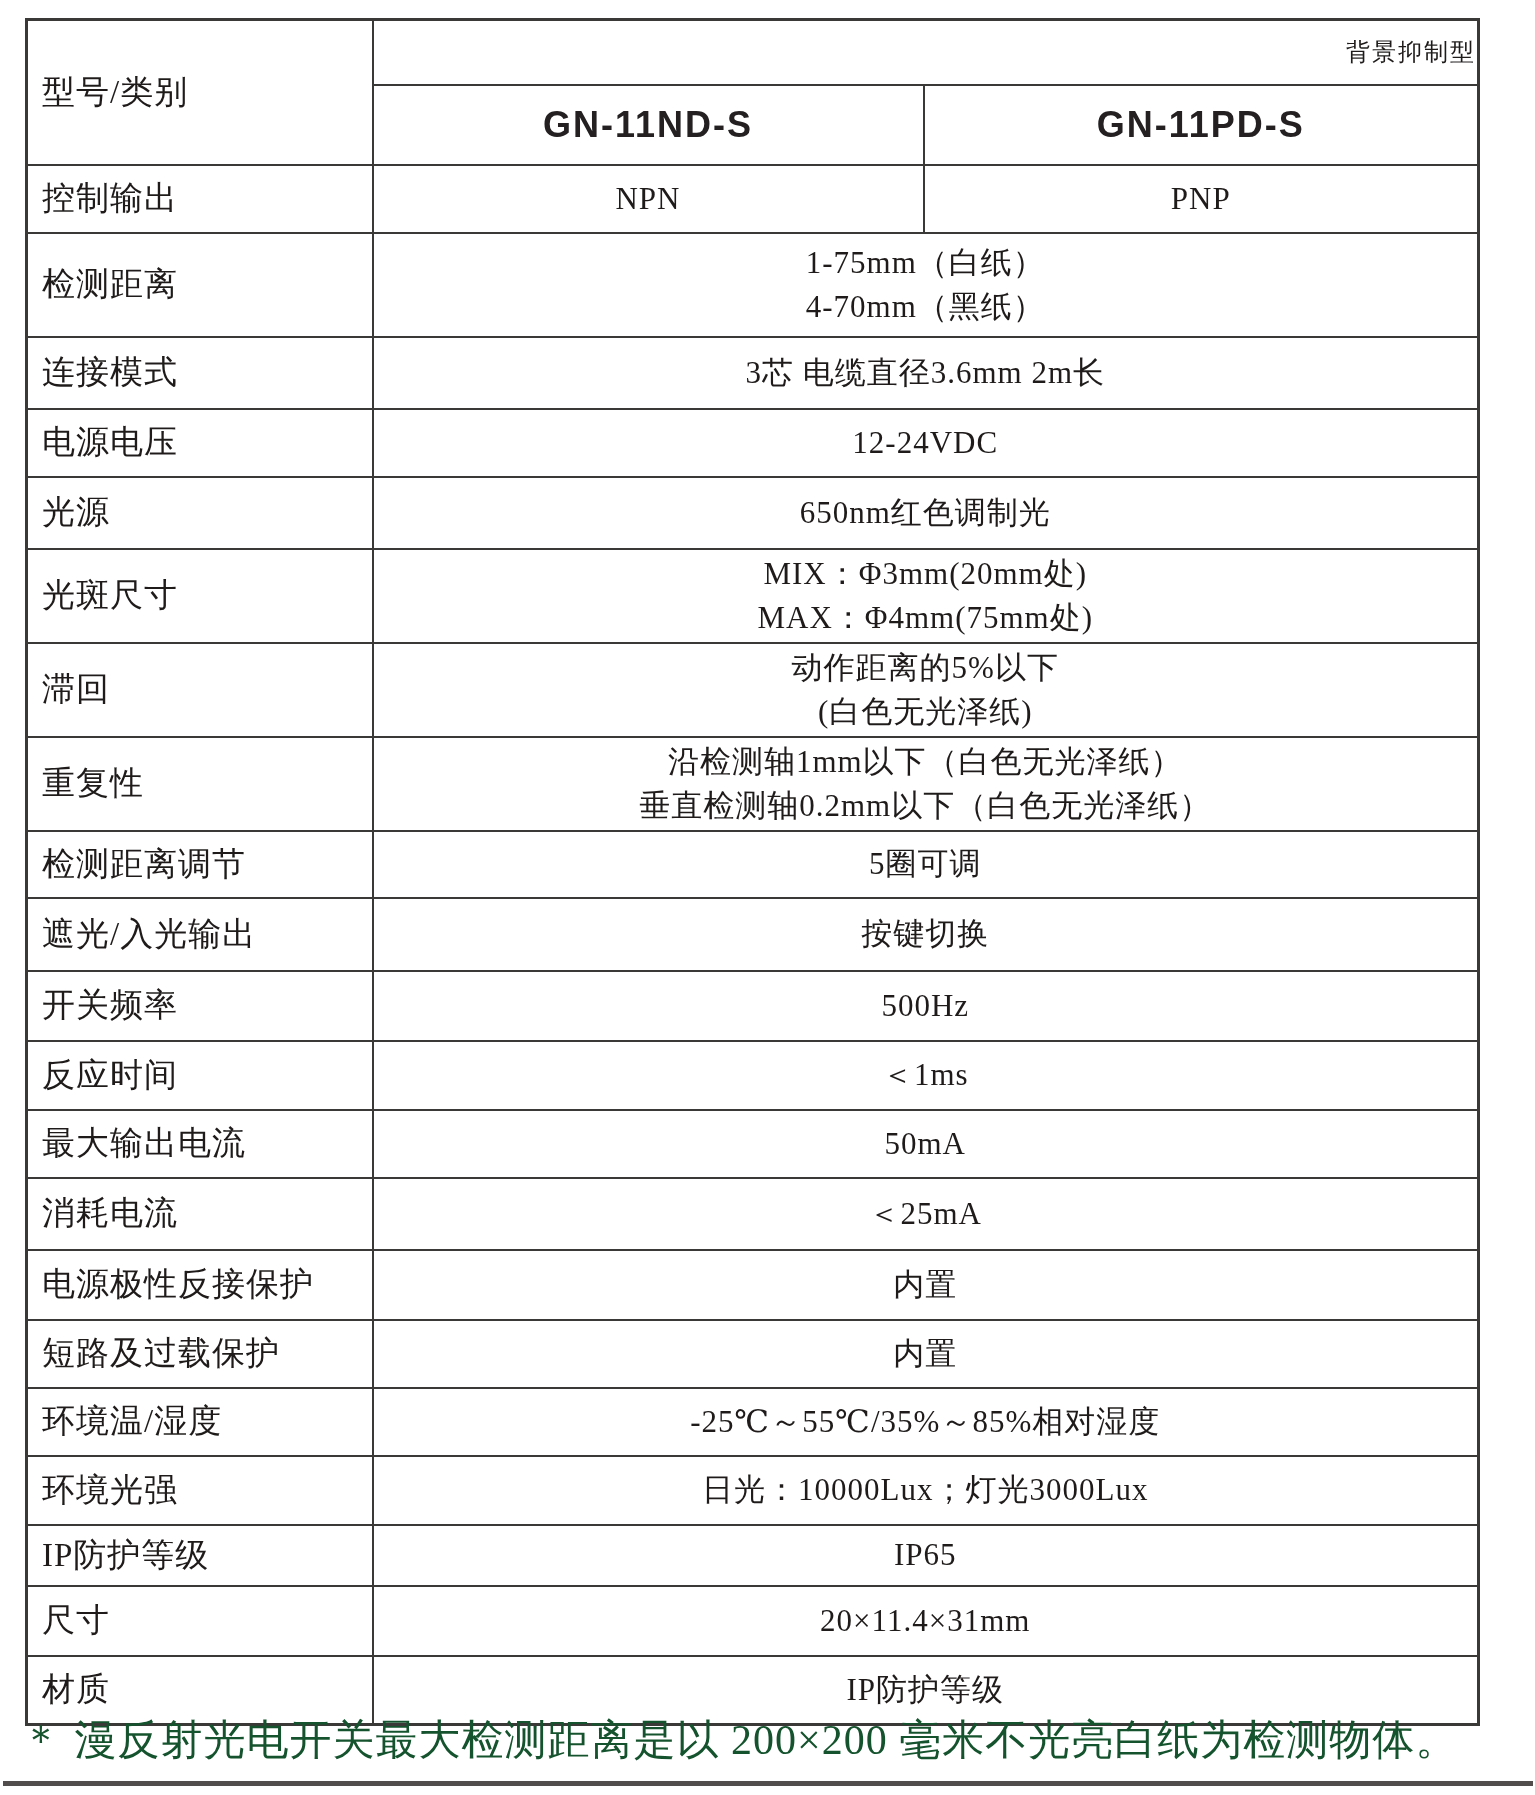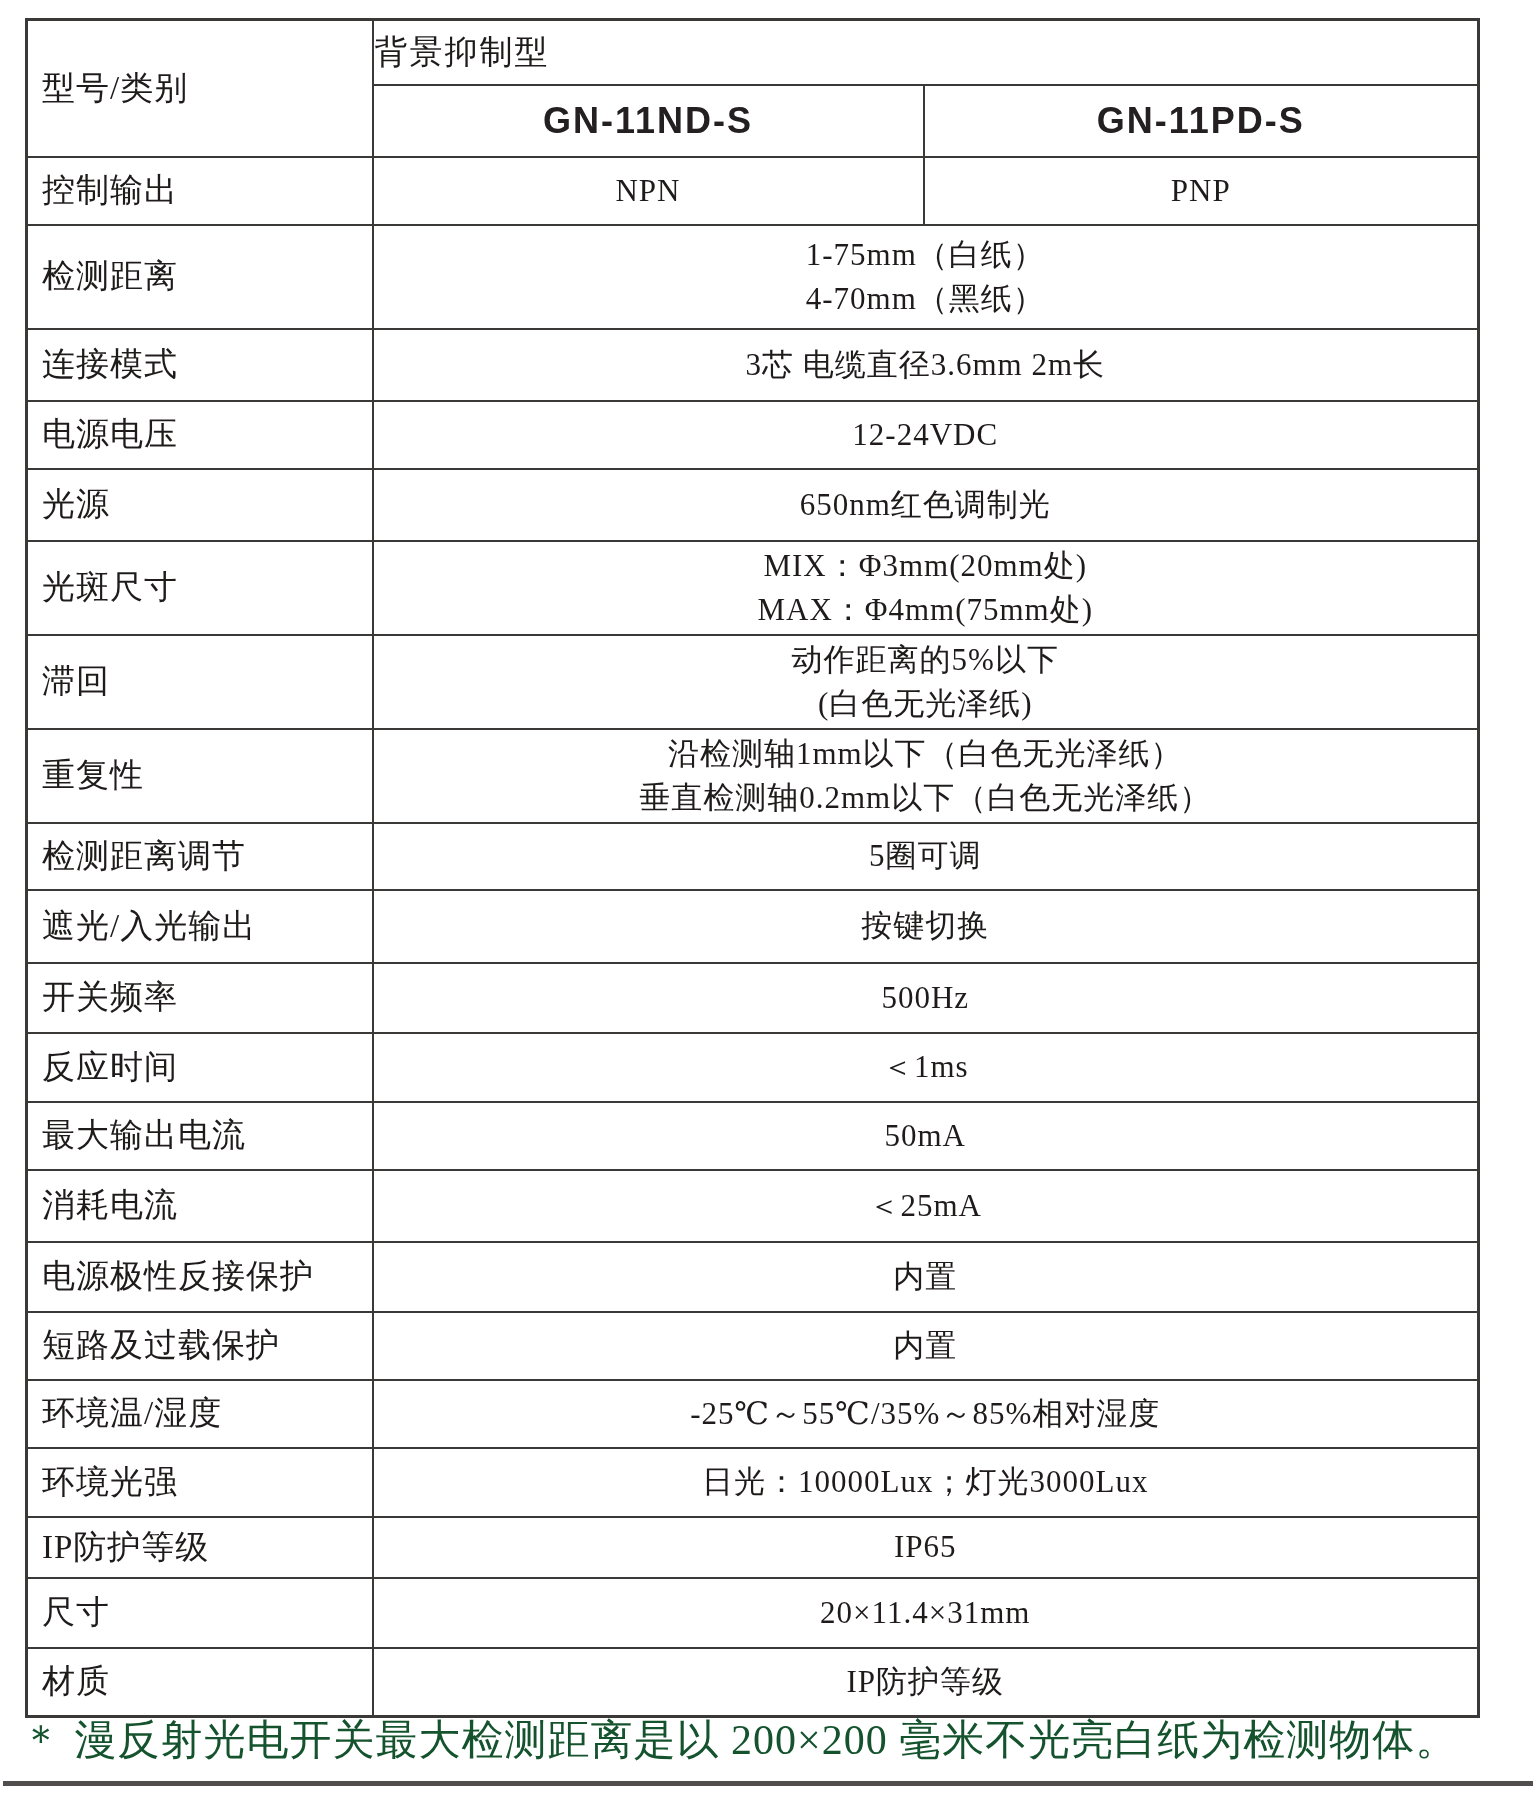--- a/index.html
+++ b/index.html
@@ -34,22 +34,22 @@
   }
   td.val {
     text-align: center;
     font-size: 31px;
     letter-spacing: 1px;
     white-space: pre-line;
     line-height: 44px;
     padding: 2px 6px;
   }
   td.type-head {
-    text-align: left;
-    font-size: 33px;
+    text-align: right;
+    font-size: 24px;
     letter-spacing: 2px;
   }
   td.model {
     text-align: center;
     font-family: "Liberation Sans", "DejaVu Sans", sans-serif;
     font-weight: 600;
     font-size: 36px;
     letter-spacing: 2px;
     color: #242021;
   }
@@ -81,21 +81,21 @@
     <colgroup>
       <col style="width:346px">
       <col style="width:551px">
       <col style="width:555px">
     </colgroup>
     <tbody>
       <tr style="height:65px">
         <td class="lbl" rowspan="2">型号/类别</td>
         <td class="type-head" colspan="2">背景抑制型</td>
       </tr>
-      <tr style="height:72px">
+      <tr style="height:80px">
         <td class="model">GN-11ND-S</td>
         <td class="model">GN-11PD-S</td>
       </tr>
 
       <tr style="height:68px">
         <td class="lbl">控制输出</td>
         <td class="val">NPN</td>
         <td class="val">PNP</td>
       </tr>
       <tr style="height:104px">

